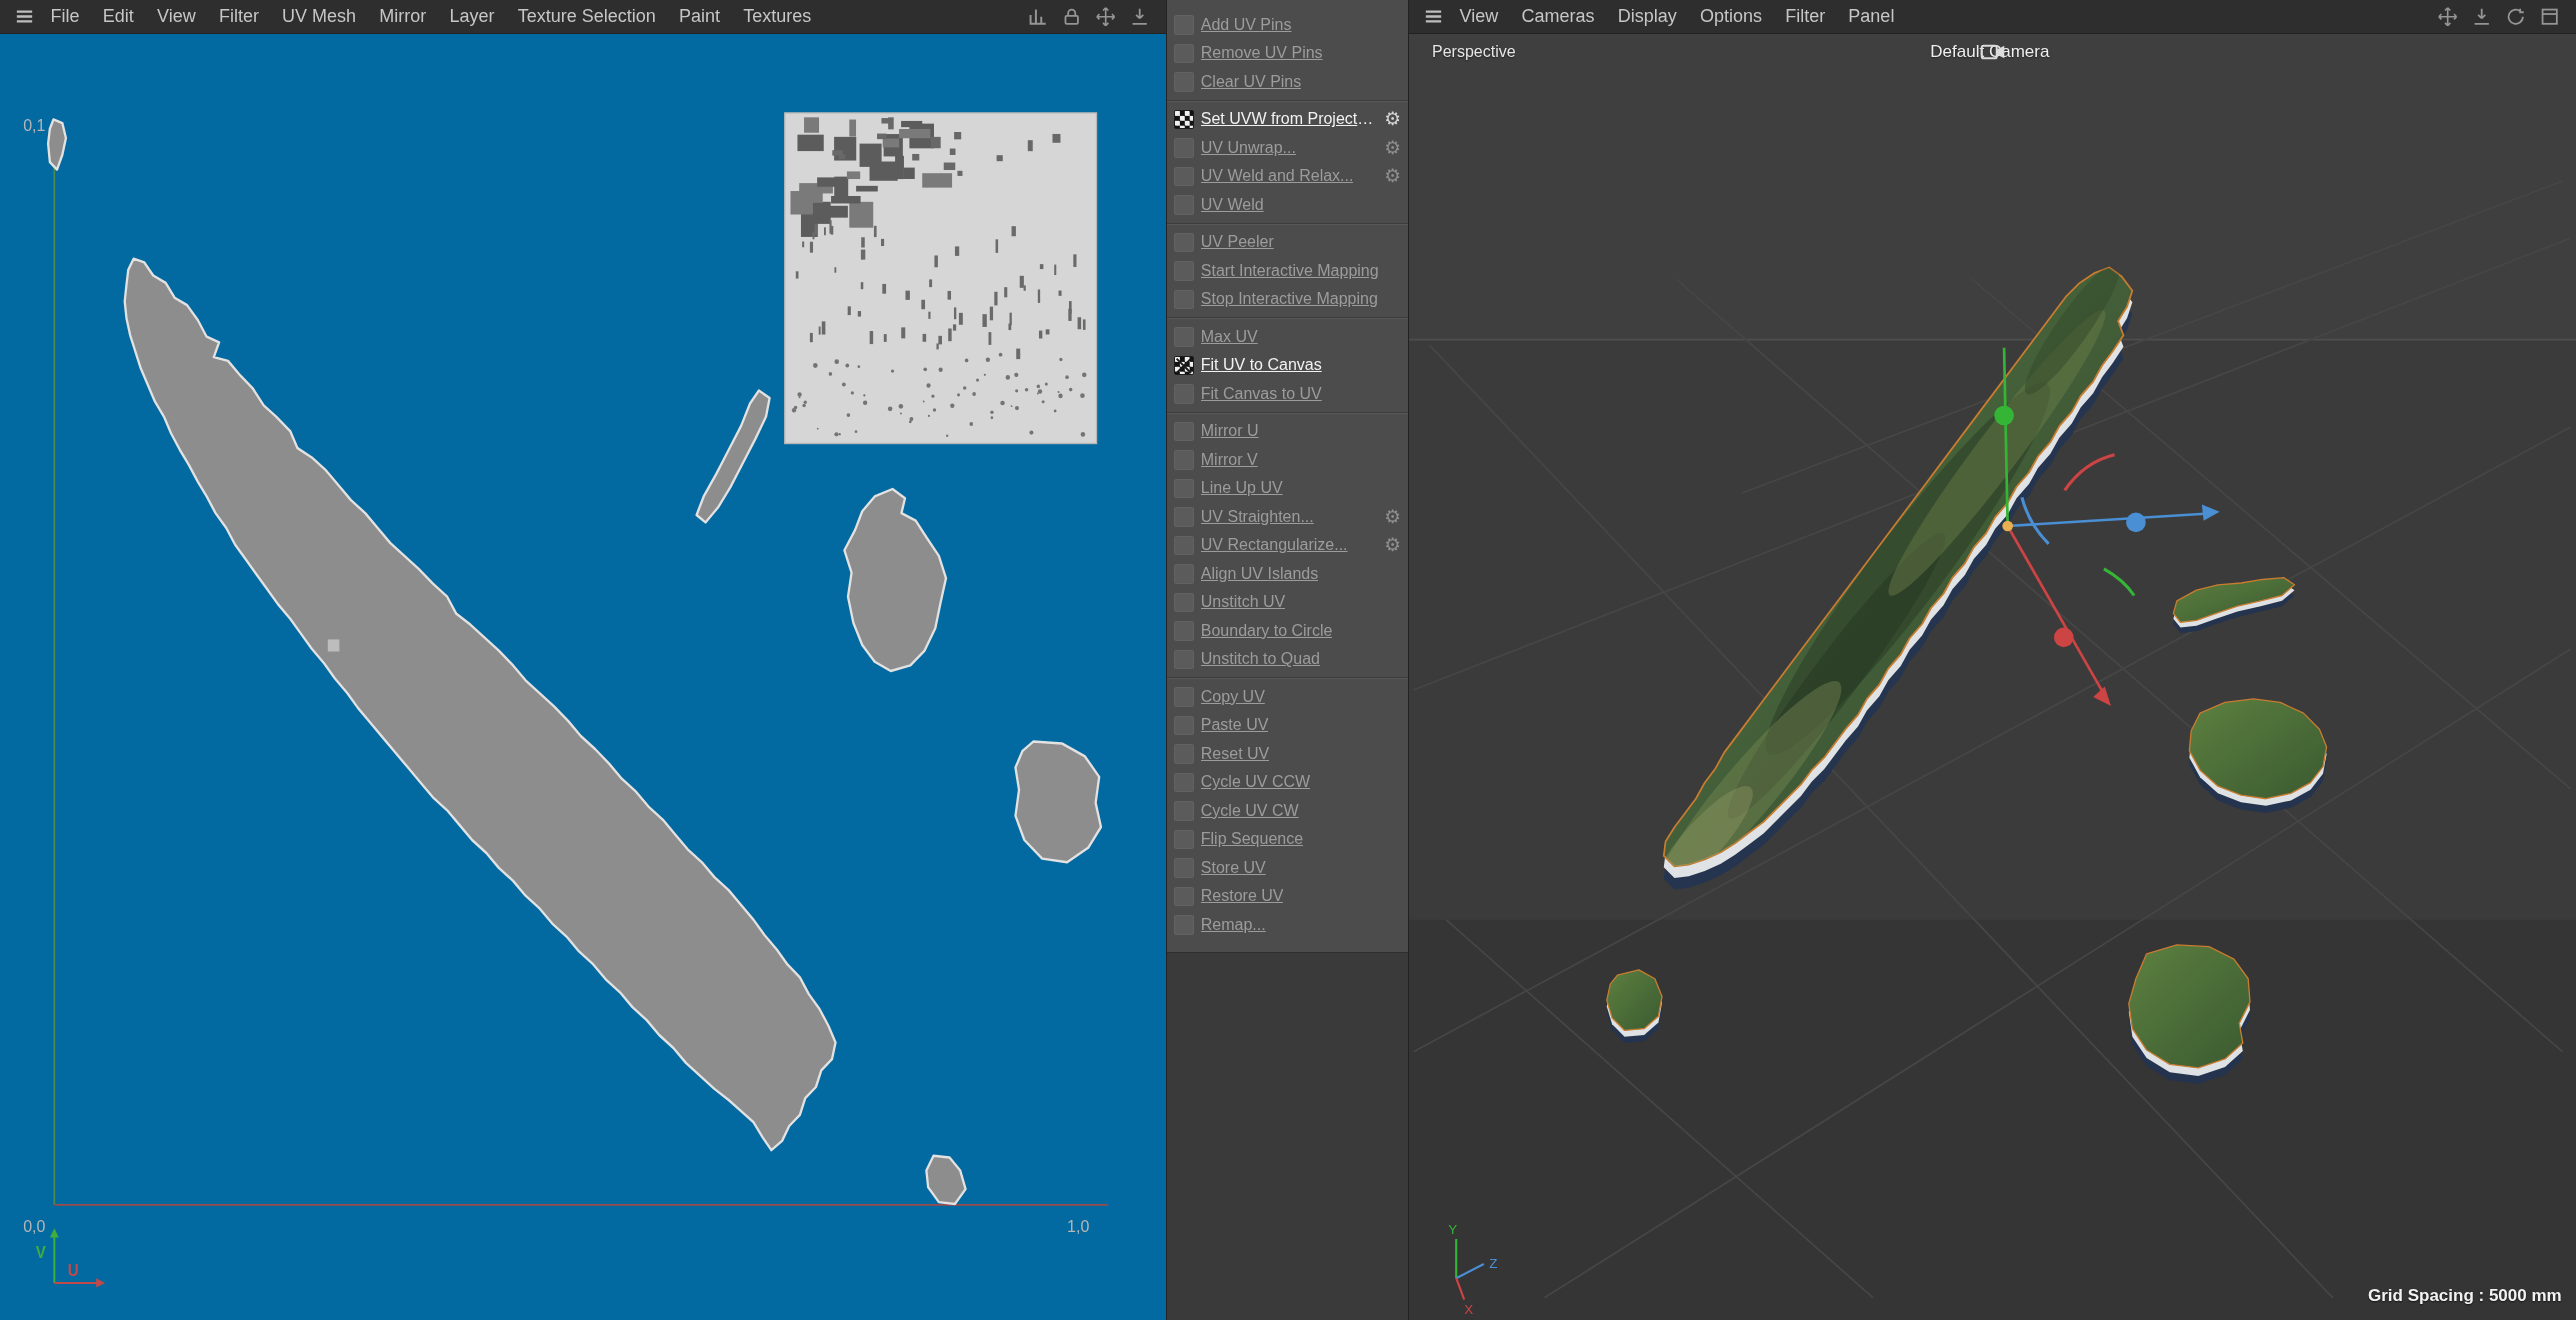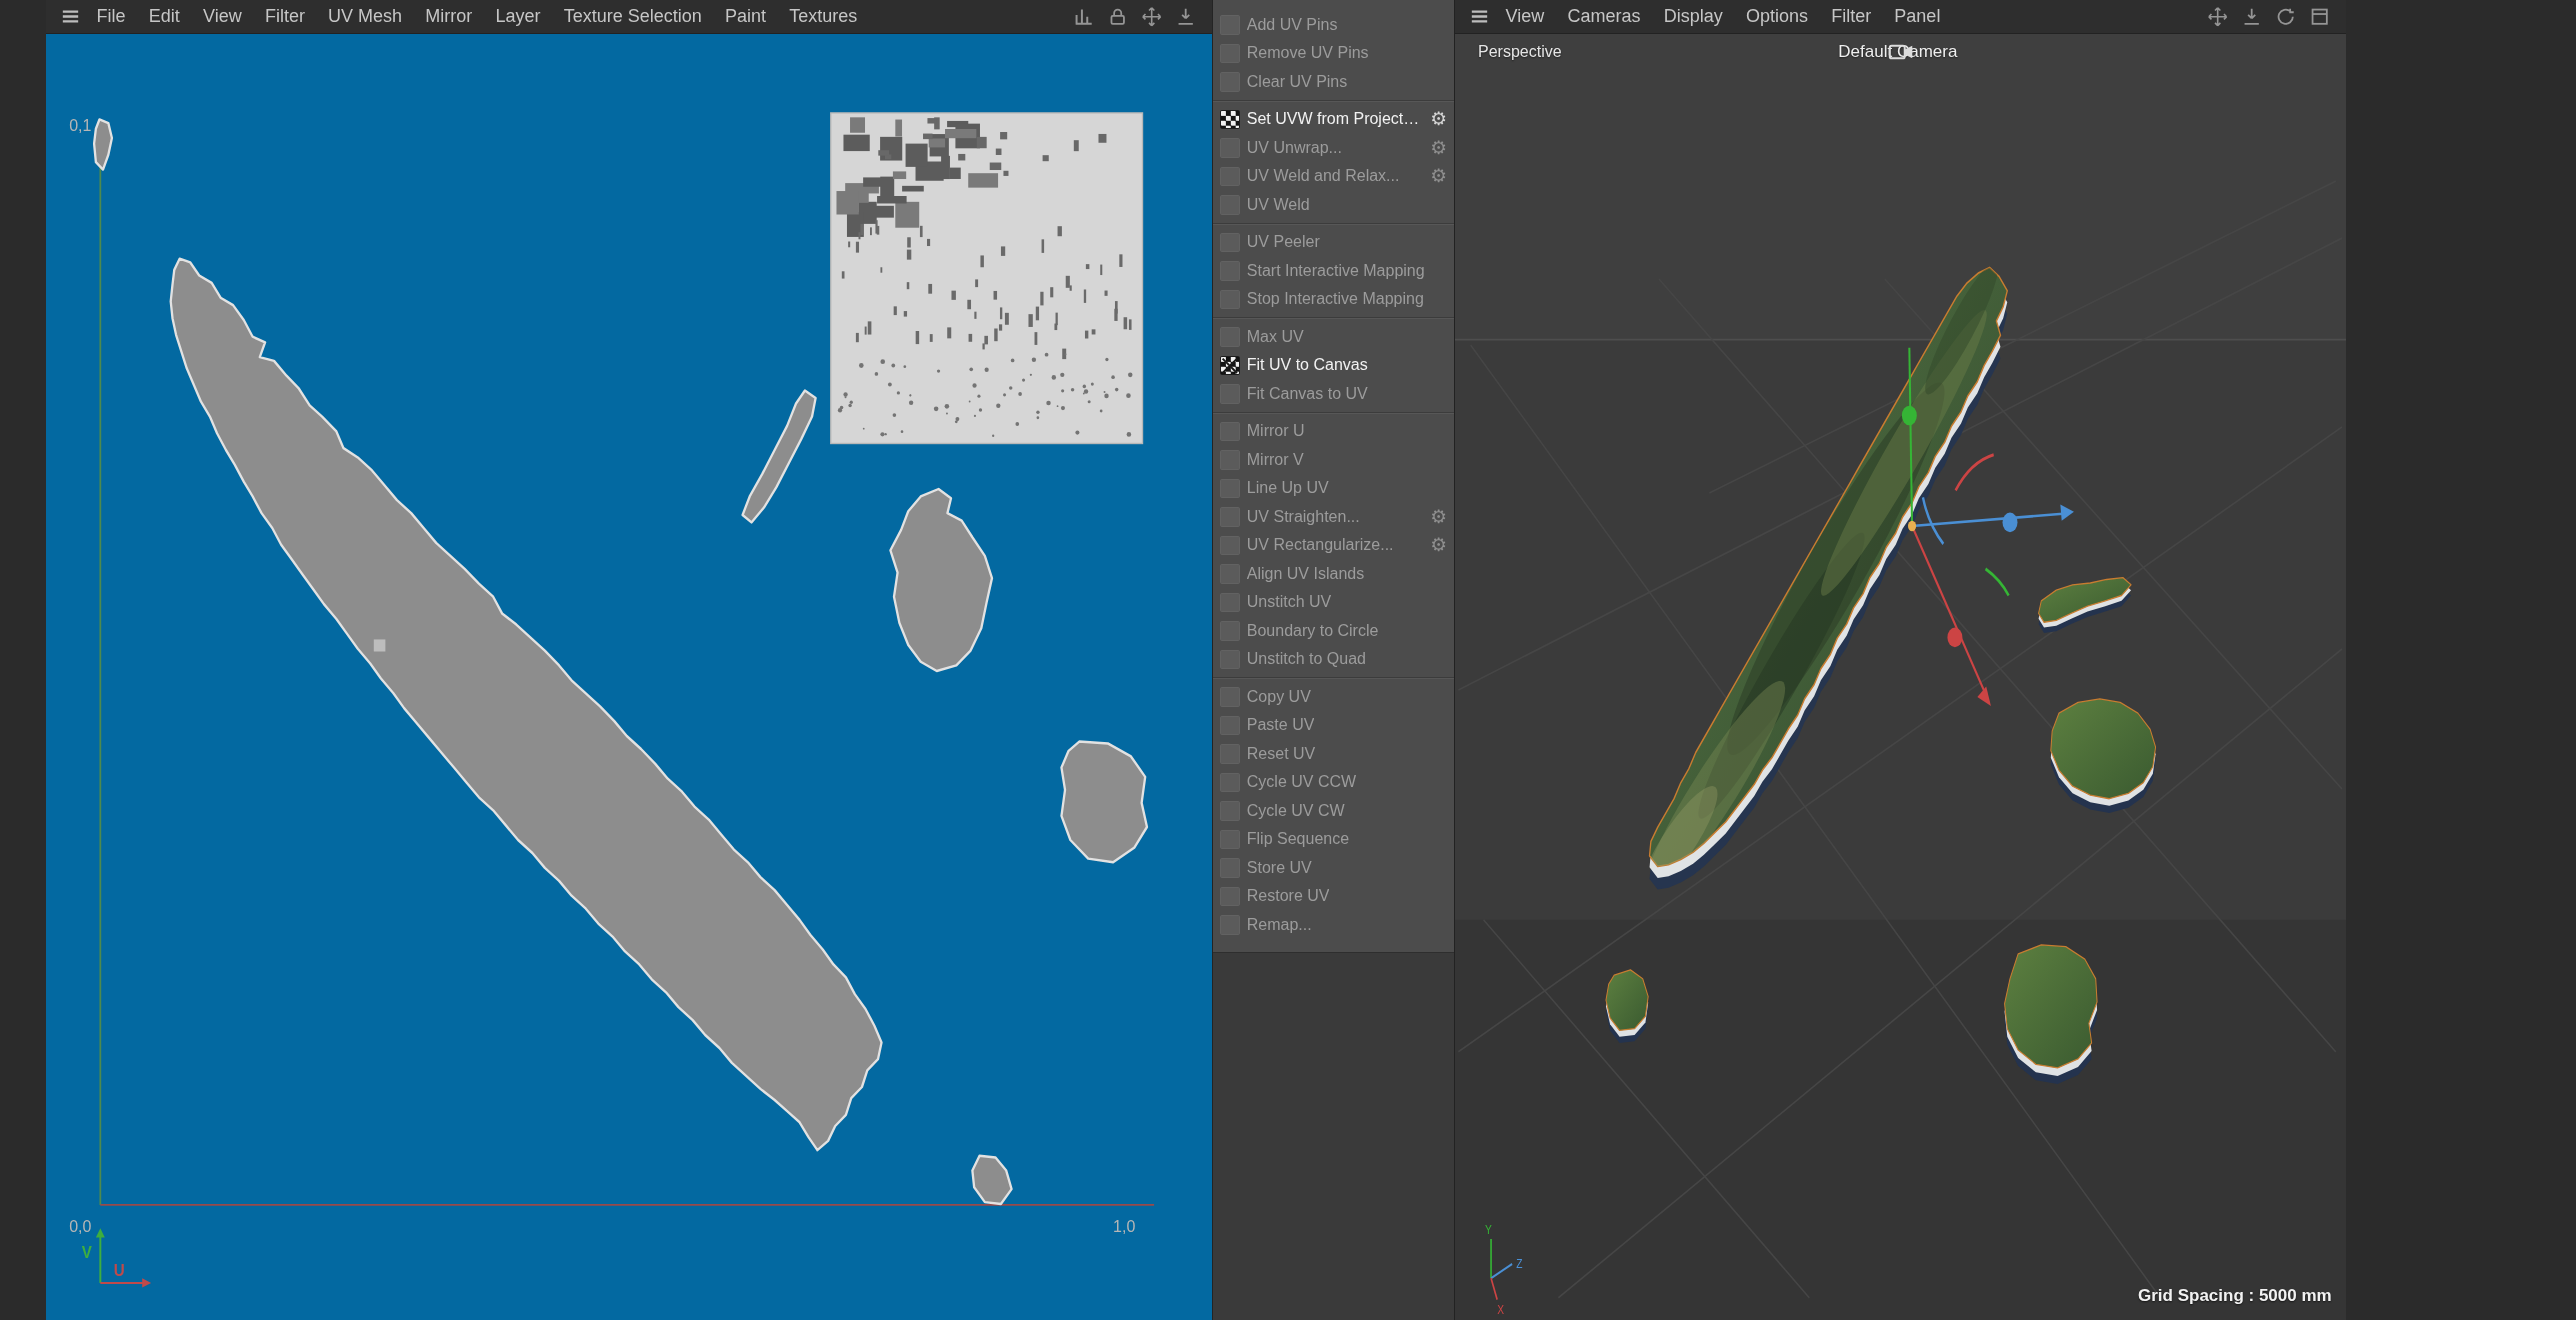--- a/index.html
+++ b/index.html
@@ -1,18 +1,18 @@
 <!DOCTYPE html>
 <html style="font-size:14.3px"><head>
 <meta charset="utf-8">
 <style>
   *{margin:0;padding:0;box-sizing:border-box;}
   html,body{width:2576px;height:1321px;overflow:hidden;background:#2b2b2b;
     font-family:"Liberation Sans",sans-serif;color:#c8c8c8;}
-  .app{display:flex;width:2300px;height:1321px;margin-left:46px;}
+  .app{display:flex;width:2576px;height:1321px;}
 
   
   .menubar{height:34px;flex:0 0 34px;background:#2e2e2e;border-bottom:0.9px solid #222;
     display:flex;align-items:center;padding:0 9px;font-size:18px;color:#c6c6c6;}
   .mb-burger{width:30px;height:25px;display:flex;align-items:center;justify-content:center;cursor:pointer;}
   .mb-items{display:flex;align-items:center;height:100%;}
   .mb-item{padding:0 11.6px;height:100%;display:flex;align-items:center;cursor:default;white-space:nowrap;}
   .mb-spacer{flex:1;}
   .mb-icons{display:flex;align-items:center;gap:9px;padding-right:5.3px;}
   .mb-icon{width:25px;height:25px;display:flex;align-items:center;justify-content:center;opacity:.85;}
@@ -37,21 +37,21 @@
   .cmd-row{height:28.5px;display:flex;align-items:center;gap:7.1px;padding:0 7.1px;
     font-size:16px;color:#9c9c9c;cursor:default;white-space:nowrap;overflow:hidden;}
   .cmd-row.enabled{color:#f2f2f2;}
   .cmd-icon{width:19.6px;height:19.6px;flex:0 0 19.6px;position:relative;border-radius:1.8px;}
   .cmd-icon.generic{background:#6e6e6e;border:0.9px solid #7d7d7d;opacity:.45;}
   .cmd-icon.checker,.cmd-icon.checker-x{
     background-image:linear-gradient(45deg,#111 25%,transparent 25%,transparent 75%,#111 75%),
                      linear-gradient(45deg,#111 25%,#f0f0f0 25%,#f0f0f0 75%,#111 75%);
     background-size:9.8px 9.8px;background-position:0 0,4.9px 4.9px;border:0.9px solid #1d1d1d;}
   .cmd-icon.checker-x svg{position:absolute;inset:0;}
-  .cmd-label{overflow:hidden;text-overflow:ellipsis;}
+  .cmd-label{overflow:hidden;text-overflow:ellipsis;text-decoration:underline;}
   .gear{margin-left:auto;font-size:18.7px;line-height:1;color:#8f8f8f;padding-left:3.6px;}
   .cmd-row.enabled .gear{color:#d6d6d6;}
   .cmd-sep{height:1.8px;background:#3c3c3c;margin:3.6px 0;border-bottom:0.9px solid #575757;}
 
   
   .right-pane{flex:1;display:flex;flex-direction:column;background:#3c3c3c;}
   .viewport{position:relative;flex:1;overflow:hidden;background:#3c3c3c;}
   .viewport svg{position:absolute;inset:0;width:100%;height:100%;}
   .vp-label{position:absolute;font-size:16px;color:#e6e6e6;text-shadow:0 0.9px 1.8px rgba(0,0,0,.5);}
   .vp-perspective{left:23px;top:9px;}

